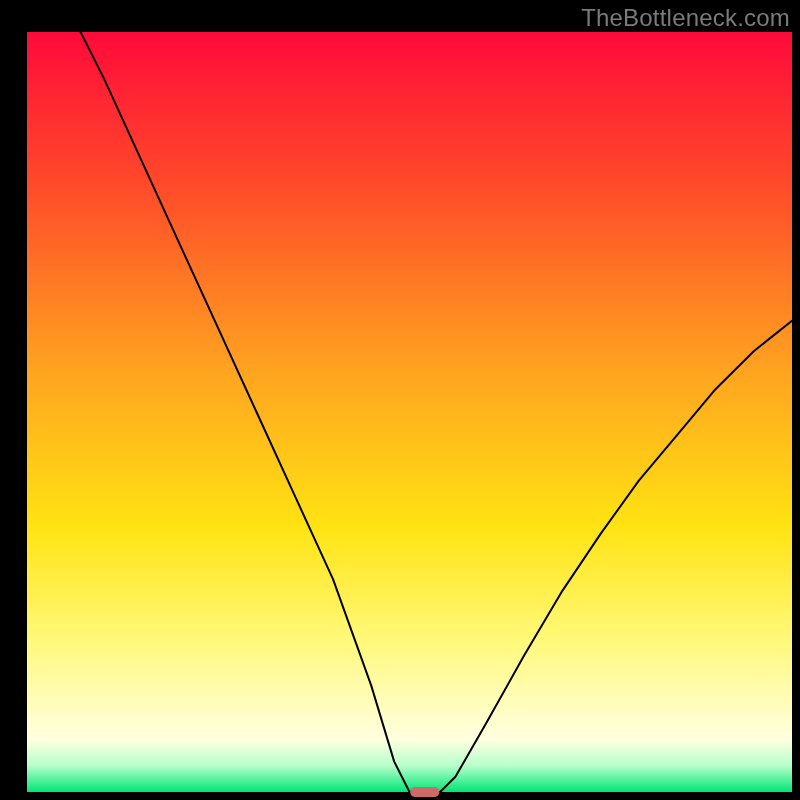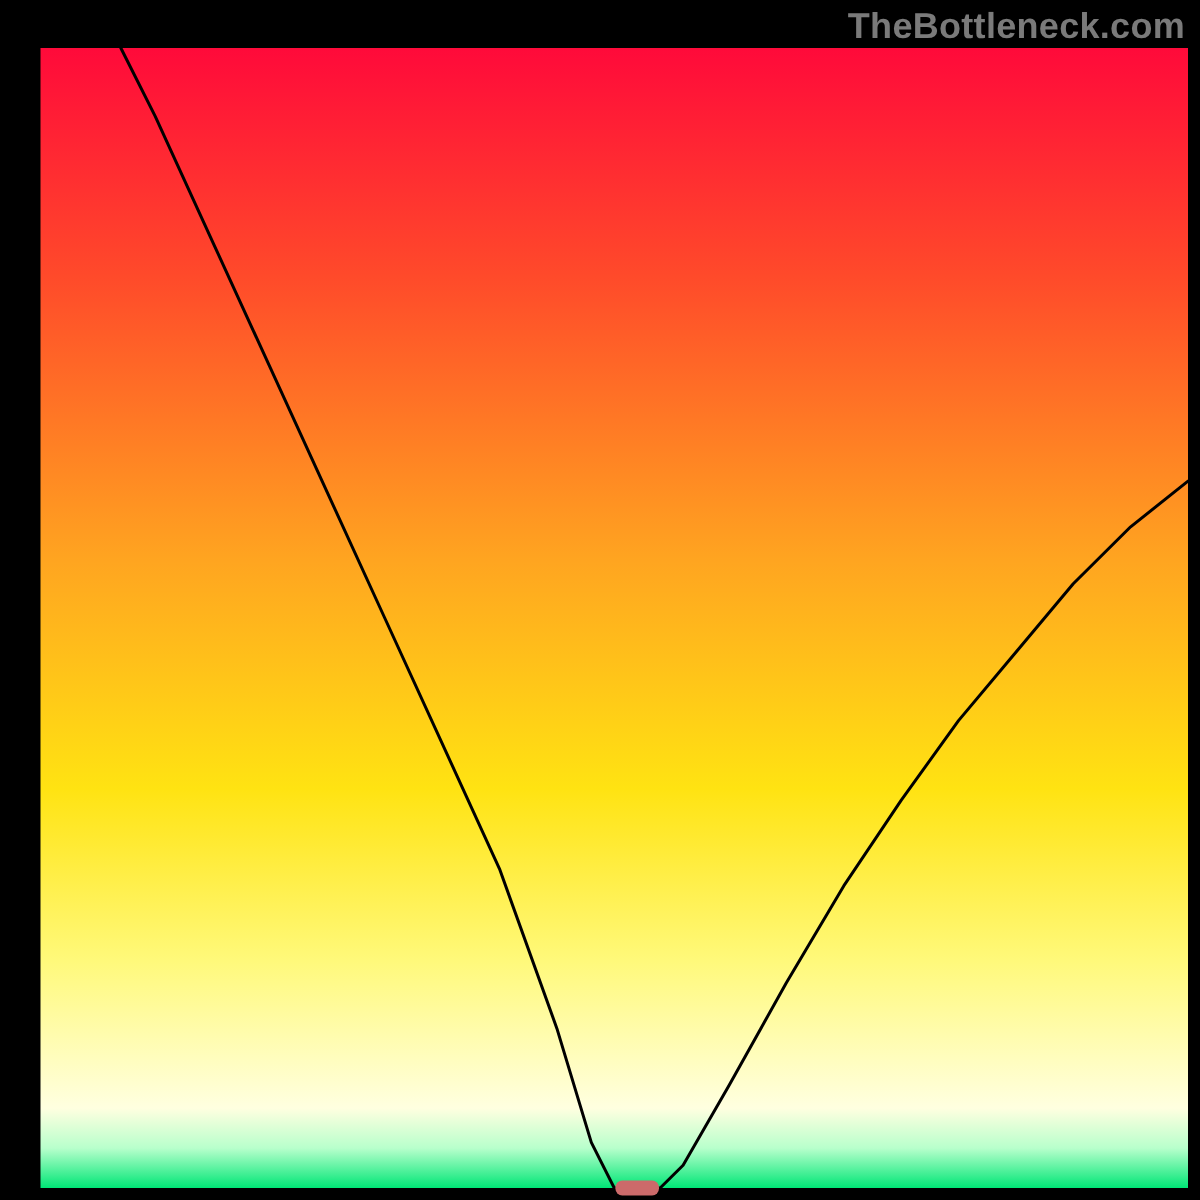--- a/index.html
+++ b/index.html
@@ -16,21 +16,21 @@
     width: 800px;
     height: 800px;
     background: #000;
   }
   .attribution {
     position: absolute;
     top: 4px;
     right: 10px;
     color: #7a7a7a;
     font-size: 24px;
-    font-weight: 700;
+    font-weight: 400;
     letter-spacing: 0.2px;
     z-index: 2;
   }
   svg {
     position: absolute;
     top: 0;
     left: 0;
   }
 </style>
 </head>

